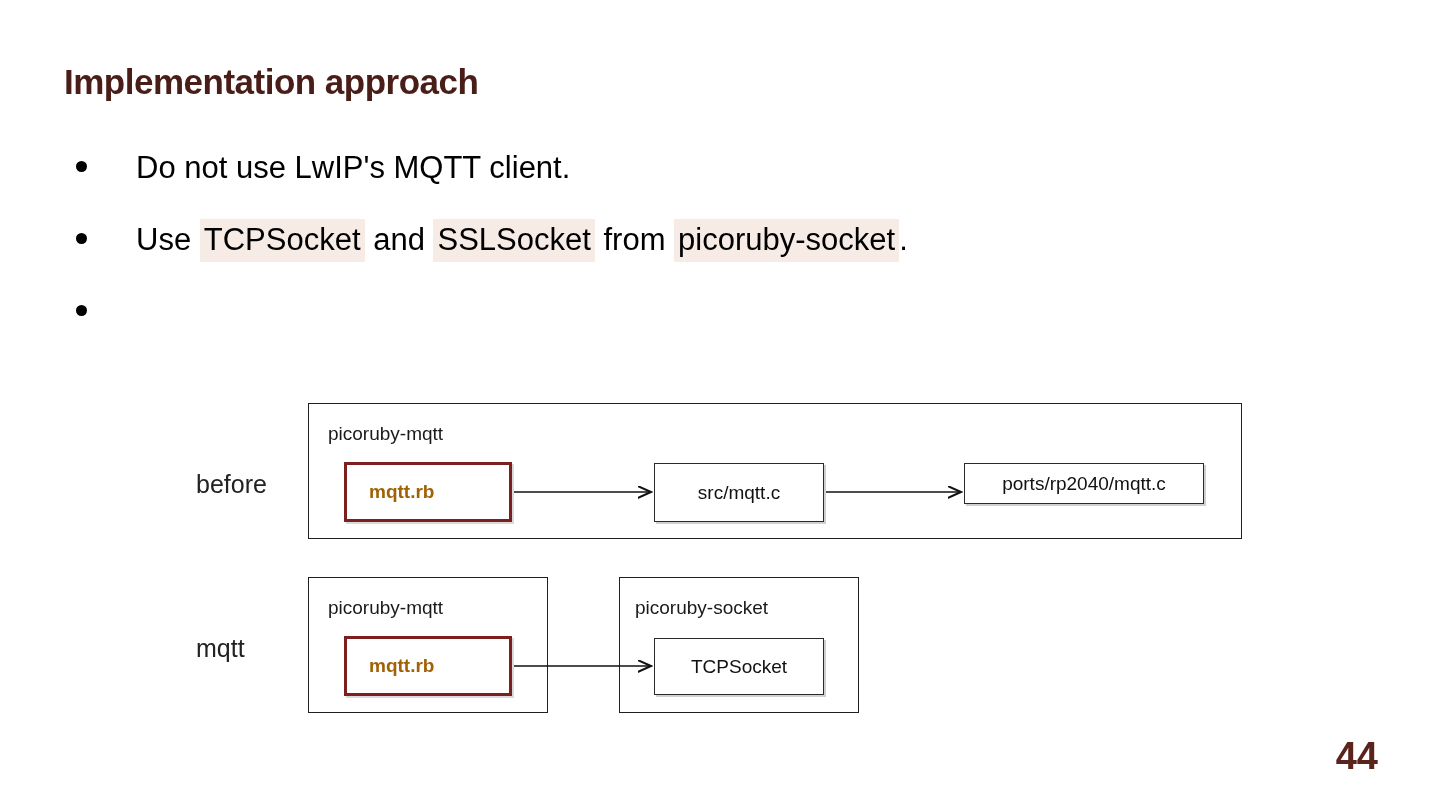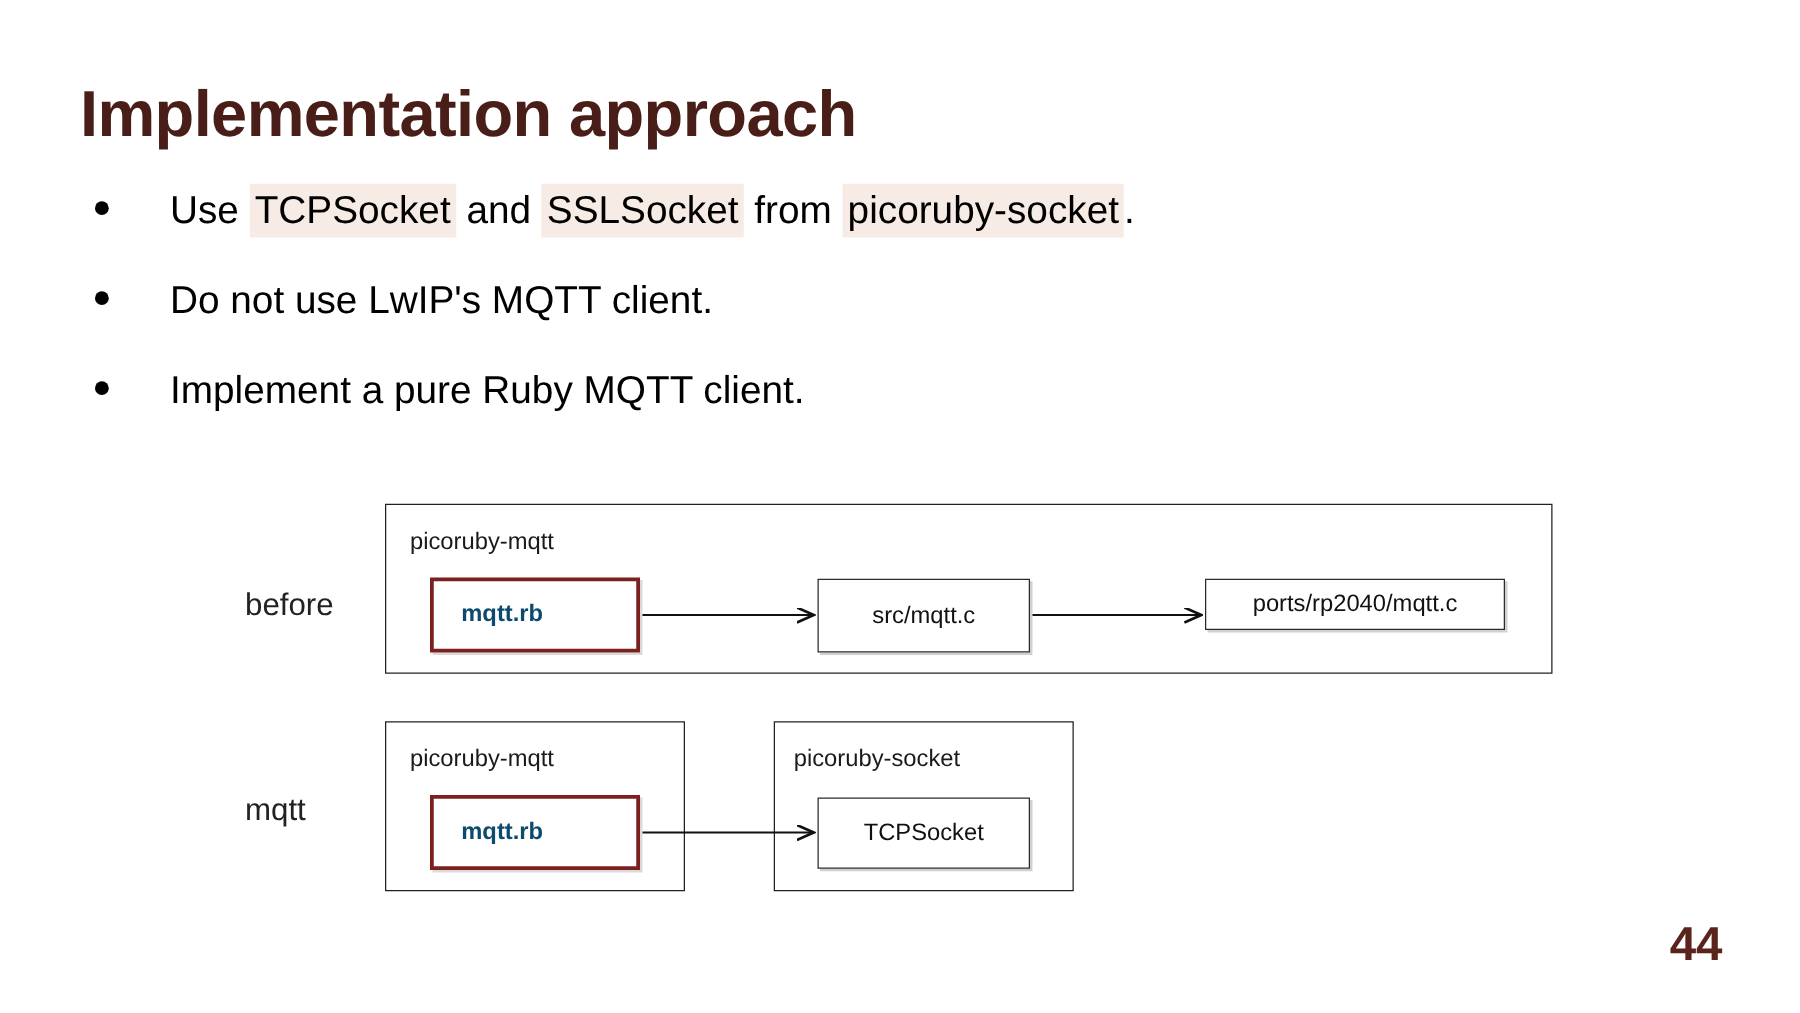--- a/index.html
+++ b/index.html
@@ -14,21 +14,21 @@
     overflow: hidden;
     font-family: "Liberation Sans", sans-serif;
     color: #000000;
   }
 
   
   .slide-title {
     position: absolute;
     left: 64px;
     top: 62px;
-    font-size: 52px;
+    font-size: 35px;
     font-weight: 700;
     letter-spacing: -0.5px;
     color: #4a1e18;
     white-space: nowrap;
   }
 
   
   .bullets {
     position: absolute;
     left: 64px;
@@ -124,21 +124,21 @@
     border: 1.3px solid #2a2a2a;
     box-shadow: 2px 2px 0 rgba(150,150,150,0.45);
   }
   .node.plain span { padding-left: 0; width: 100%; text-align: center; }
 
   .node.ruby {
     border: 3px solid #7b1f1f;
     box-shadow: 2px 2px 0 rgba(150,150,150,0.35);
   }
   .node.ruby span {
-    color: #0c4a6e;
+    color: #a16207;
     font-weight: 700;
     padding-left: 22px;
   }
 
   
   #node-mqttrb-before { left: 344px; top: 462px; width: 168px; height: 60px; }
   #node-srcmqtt       { left: 654px; top: 463px; width: 170px; height: 59px; }
   #node-portsmqtt     { left: 964px; top: 463px; width: 240px; height: 41px; }
 
   
@@ -166,35 +166,34 @@
 <body>
 
 <div class="slide-title">Implementation approach</div>
 
 <div class="bullets">
 
   <div class="bullet-row">
     <span class="bullet-dot">
         <i></i>
       </span>
-    <span class="bullet-text"><span>Use </span><span class="hl">TCPSocket</span><span> and </span><span class="hl">SSLSocket</span><span> from </span><span class="hl">picoruby-socket</span><span>.</span></span>
+    <span class="bullet-text"><span>Do not use LwIP's MQTT client.</span></span>
   </div>
 
   <div class="bullet-row">
     <span class="bullet-dot">
         <i></i>
       </span>
-    <span class="bullet-text"><span>Do not use LwIP's MQTT client.</span></span>
+    <span class="bullet-text"><span>Use </span><span class="hl">TCPSocket</span><span> and </span><span class="hl">SSLSocket</span><span> from </span><span class="hl">picoruby-socket</span><span>.</span></span>
   </div>
 
   <div class="bullet-row">
     <span class="bullet-dot">
         <i></i>
       </span>
-    <span class="bullet-text"><span>Implement a pure Ruby MQTT client.</span></span>
   </div>
 
 </div>
 
 <div class="diagram">
 
   <div class="row-label before-lbl">before</div>
   <div class="row-label after-lbl">mqtt</div>
 
   <div class="group-box" id="grp-before"></div>

